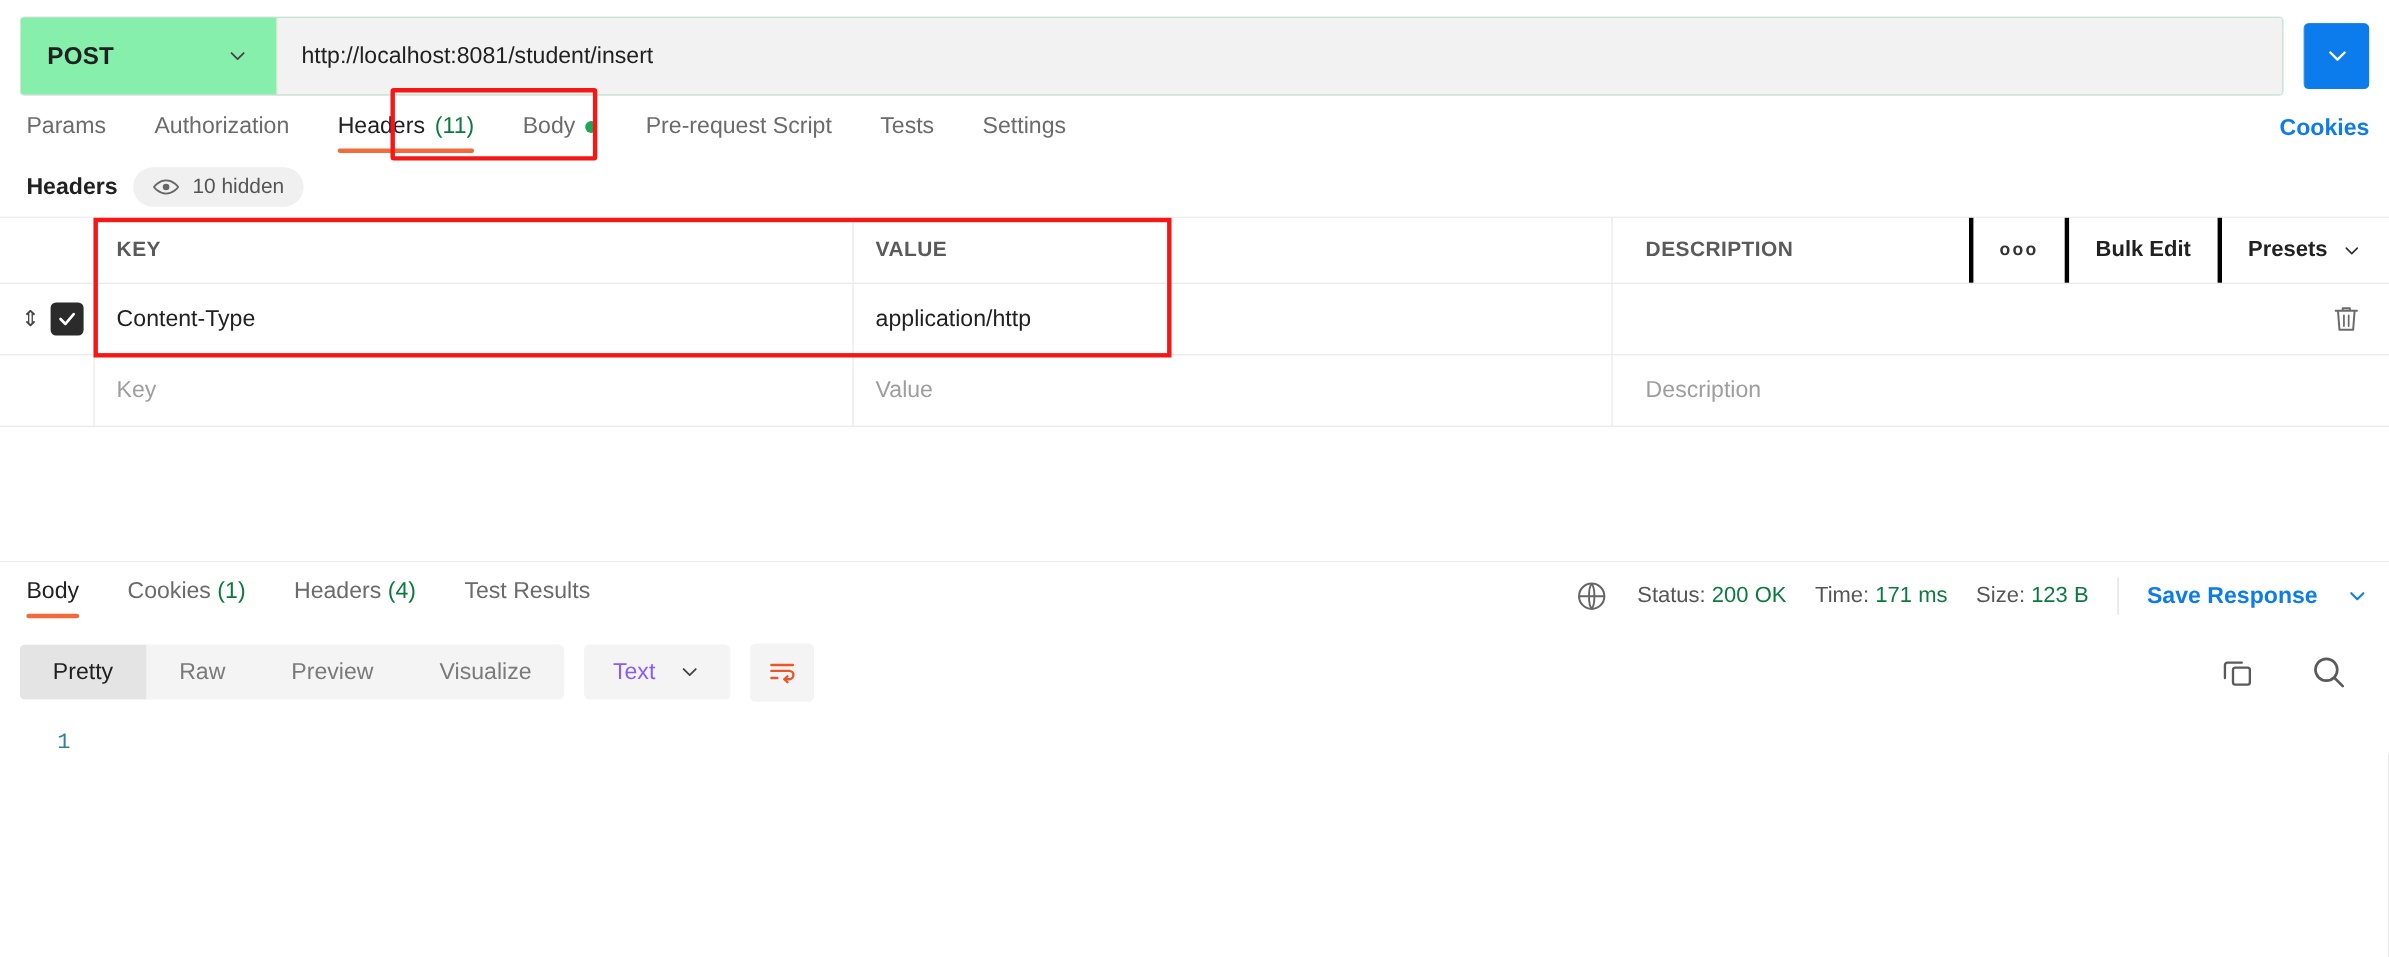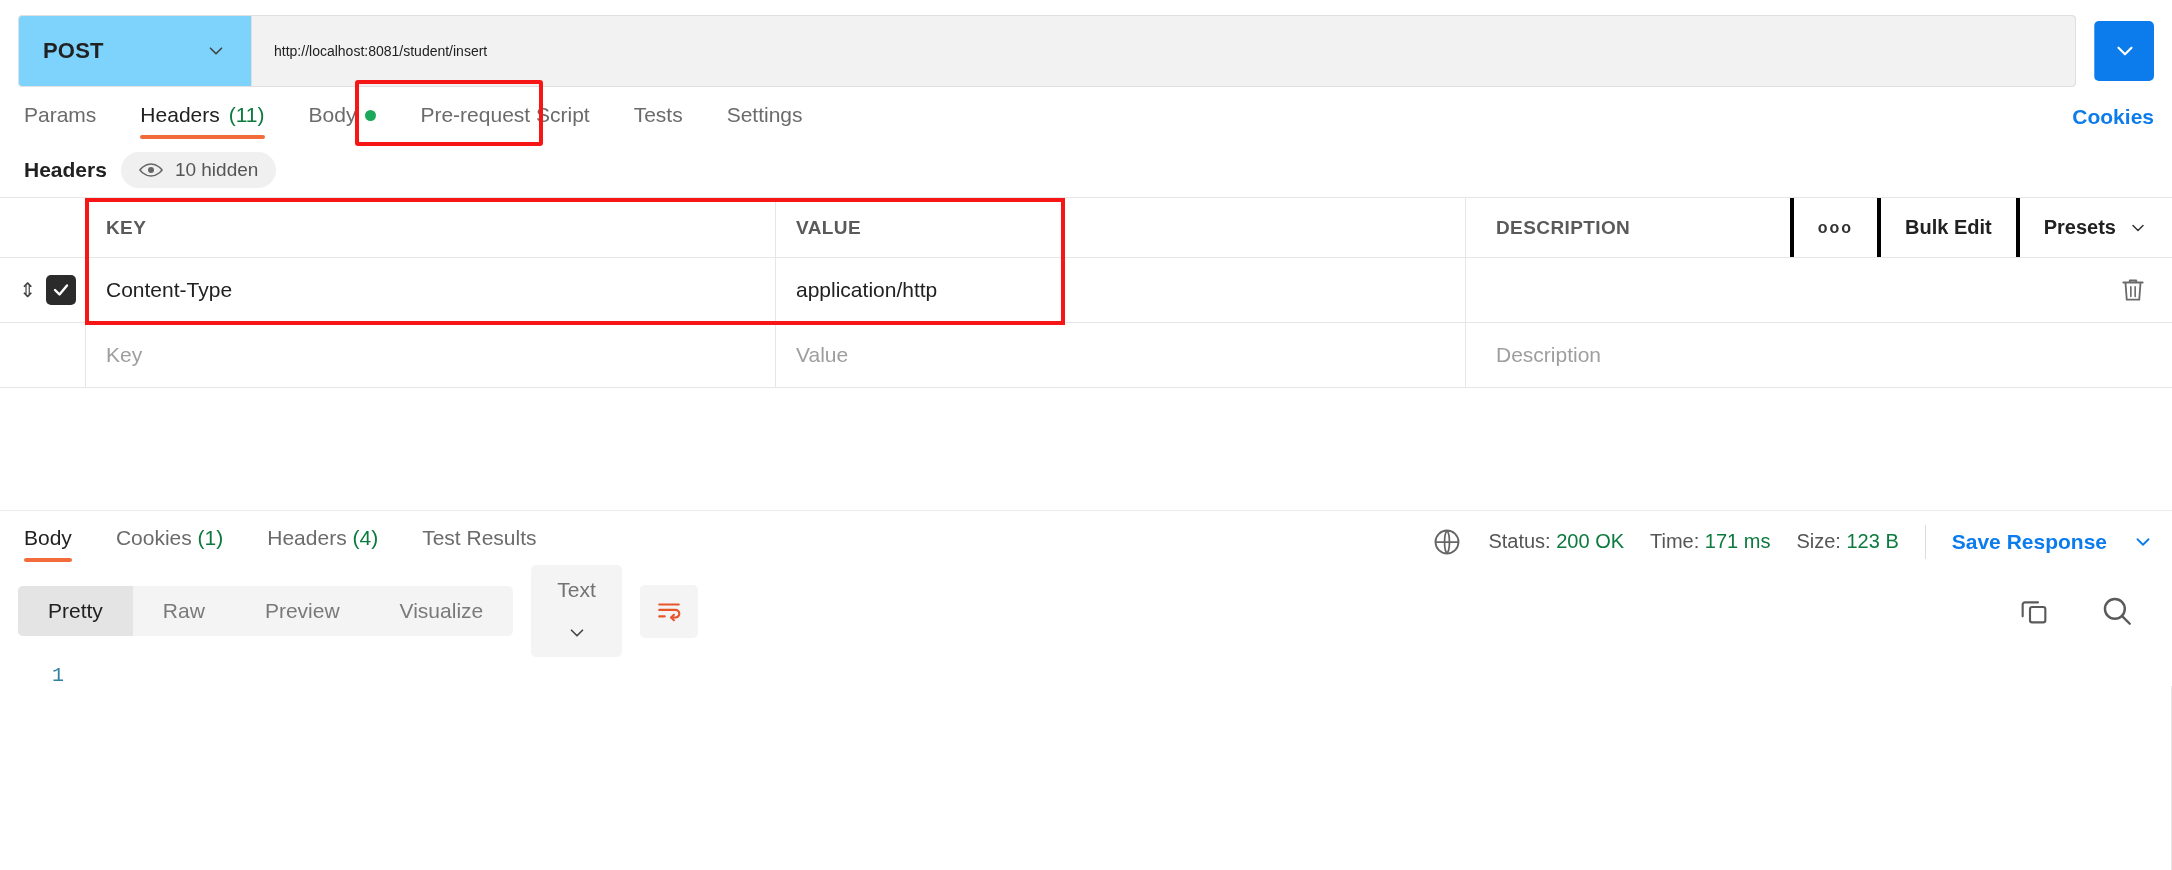--- a/index.html
+++ b/index.html
@@ -16,37 +16,37 @@
     display: flex; align-items: center;
     padding: 14px 18px 0 18px;
     height: 88px;
   }
   .method-url {
     flex: 1;
     display: flex; align-items: stretch;
     height: 72px;
     border: 1px solid #e0e0e0;
     border-radius: 4px;
-    background: #7dd3fc;
+    background: #86efac;
     overflow: hidden;
   }
   .method-select {
     width: 233px;
     display: flex; align-items: center; justify-content: space-between;
     padding: 0 24px 0 24px;
     border-right: 1px solid #e0e0e0;
     font-size: 22px; font-weight: 600; color: #212121;
     cursor: pointer;
     letter-spacing: .2px;
   }
   .url-input {
     flex: 1;
     display: flex; align-items: center;
     padding: 0 22px;
-    font-size: 14px; color: #212121;
+    font-size: 21px; color: #212121;
     background: #f2f2f2;
     cursor: text;
   }
   .send-group {
     display: flex; margin-left: 18px;
     height: 60px;
     border-radius: 5px; overflow: hidden;
   }
   .send-btn {
     background: #0c7ced; color: #fff;
@@ -213,21 +213,21 @@
   }
   .seg-item {
     font-size: 21px; color: #7a7a7a;
     padding: 13px 30px; cursor: pointer;
   }
   .seg-item.active { background: #e4e4e4; color: #212121; }
   .mini-select {
     display: flex; align-items: center; gap: 20px;
     background: #f4f4f4; border-radius: 5px;
     padding: 13px 26px;
-    font-size: 21px; color: #737373; cursor: pointer; flex-direction: column;
+    font-size: 21px; color: #8b5cf6; cursor: pointer;
   }
   .icon-btn {
     background: #f4f4f4; border-radius: 5px;
     width: 58px; height: 53px;
     display: flex; align-items: center; justify-content: center;
     cursor: pointer;
   }
   .right-icons { margin-left: auto; display: flex; align-items: center; gap: 50px; padding-right: 20px; }
   .plain-icon { cursor: pointer; display: flex; align-items: center; justify-content: center; }
 
@@ -264,20 +264,23 @@
         <path d="M6 9l6 6 6-6" stroke="#fff" stroke-width="2" stroke-linecap="round" stroke-linejoin="round"></path>
       </svg>
     </div>
   </div>
 </div>
 
 <div class="req-tabs-wrap">
   <div class="req-tabs">
     <div class="req-tab">
       <span>Params</span>
+    </div>
+    <div class="req-tab">
+      <span>Authorization</span>
     </div>
     <div class="req-tab active">
       <span>Headers</span>
       <span class="count-green">(11)</span>
       <span class="tab-underline"></span>
     </div>
     <div class="req-tab">
       <span>Body</span>
       <span class="dot-green"></span>
     </div>

